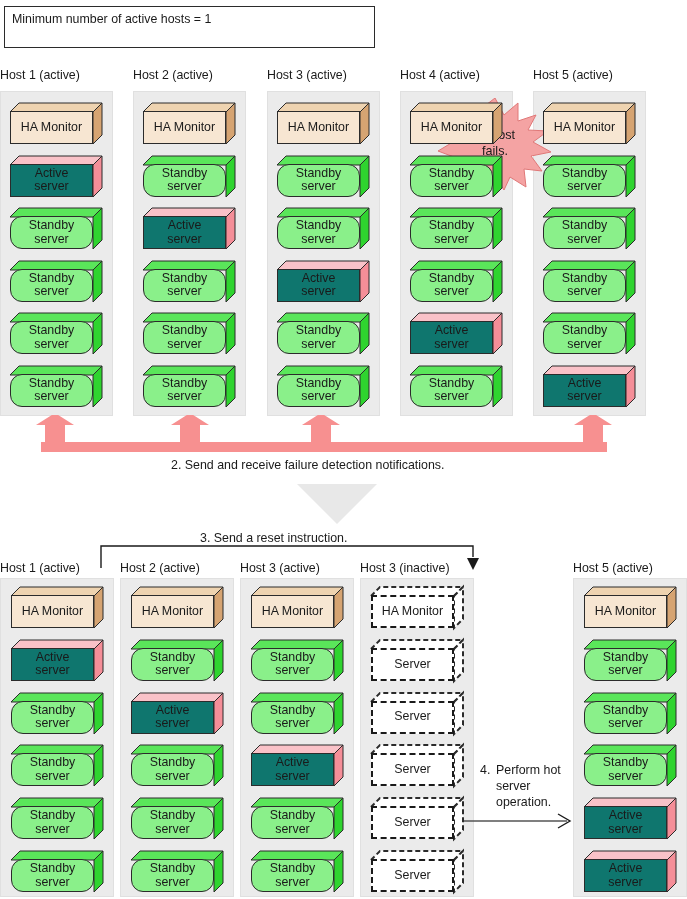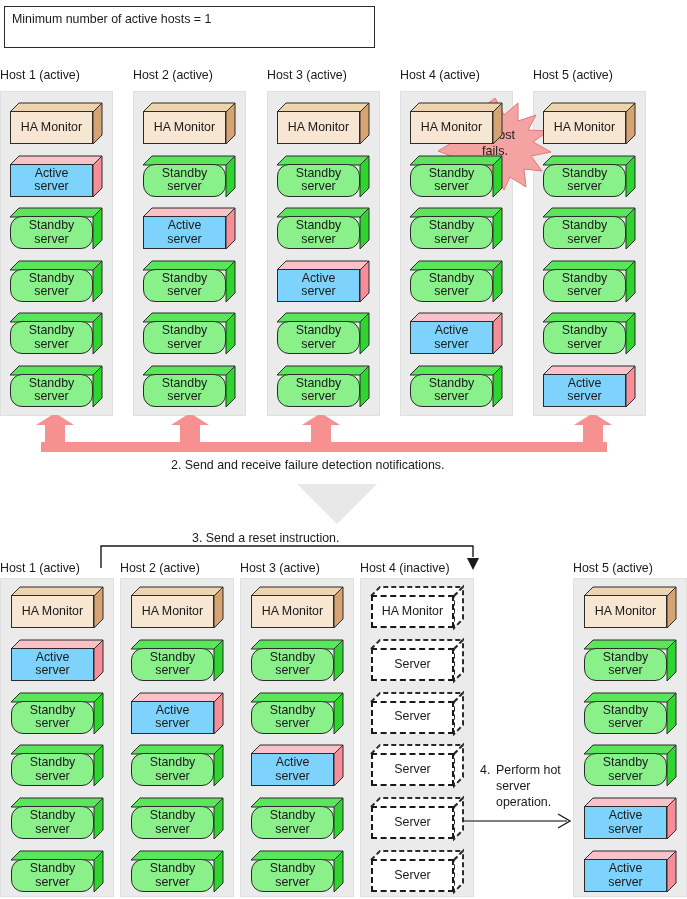--- a/index.html
+++ b/index.html
@@ -34,21 +34,21 @@
     z-index:2;
   }
   .box .top{
     position:absolute;left:0;top:0;width:100%;height:100%;
     z-index:1;
   }
   .box .top svg{display:block;width:100%;height:100%;overflow:visible;}
 
   
   .b-ha  .face{background:#f7e6d2;}
-  .b-act .face{background:#7dd3fc;}
+  .b-act .face{background:#0f766e;}
   .b-sby .face{background:#8af08a;border-radius:12px;}
   .b-off .face{background:#ffffff;border:2px dashed #1a1a1a;}
 
   
   .b-off .top svg path{stroke-dasharray:5 3;stroke-width:2;}
 
   
   #busbar{left:0;top:415px;width:687px;height:40px;}
   #busbar svg{display:block;}
 
@@ -432,21 +432,21 @@
 </div>
 
 <div class="abs caption" style="left:171px;top:458px;">2. Send and receive failure detection notifications.</div>
 
 <div class="abs" id="greytri">
   <svg width="80" height="44" viewBox="0 0 80 44">
     <polygon points="0,0 80,0 40,40" fill="#e8e8e8"></polygon>
   </svg>
 </div>
 
-<div class="abs caption" style="left:192px;top:531px;">3. Send a reset instruction.</div>
+<div class="abs caption" style="left:200px;top:531px;">3. Send a reset instruction.</div>
 
 <div class="abs" id="bracket">
   <svg width="390" height="30" viewBox="0 0 390 30">
     <path d="M6,25 L6,3 L378,3 L378,14" stroke="#1a1a1a" stroke-width="1.4" fill="none"></path>
     <path d="M378,27 L372,15 L384,15 Z" fill="#1a1a1a"></path>
   </svg>
 </div>
 
 <div id="bottom-hosts">
     <div class="abs host-title" style="left: 0px; top: 561px;">Host 1 (active)</div>
@@ -646,21 +646,21 @@
       <div class="top">
         <svg viewBox="0 0 92 41" preserveAspectRatio="none">
           <path d="M0,9 L9,0 L92,0 L83,9 Z" fill="#5ae65a" stroke="#2b2b2b" stroke-width="1"></path>
           <path d="M83,9 L92,0 L92,32 L83,41 Z" fill="#2fd42f" stroke="#2b2b2b" stroke-width="1"></path>
         </svg>
       </div>
       <div class="face" style="right: 9px;">
         <div>Standby<br>server</div>
       </div>
     </div>
-    <div class="abs host-title" style="left: 360px; top: 561px;">Host 4 (inactive)</div>
+    <div class="abs host-title" style="left: 360px; top: 561px;">Host 3 (inactive)</div>
     <div class="abs panel" style="left: 360px; top: 578px; width: 114px; height: 319px;"></div>
     <div class="box b-off" style="width: 92px; height: 41px; left: 371px; top: 587px;">
       <div class="top">
         <svg viewBox="0 0 92 41" preserveAspectRatio="none">
           <path d="M0,9 L9,0 L92,0 L83,9 Z" fill="#ffffff" stroke="#2b2b2b" stroke-dasharray="5 3" stroke-width="2"></path>
           <path d="M83,9 L92,0 L92,32 L83,41 Z" fill="#ffffff" stroke="#2b2b2b" stroke-dasharray="5 3" stroke-width="2"></path>
         </svg>
       </div>
       <div class="face" style="right: 9px;">
         <span>HA Monitor</span>

